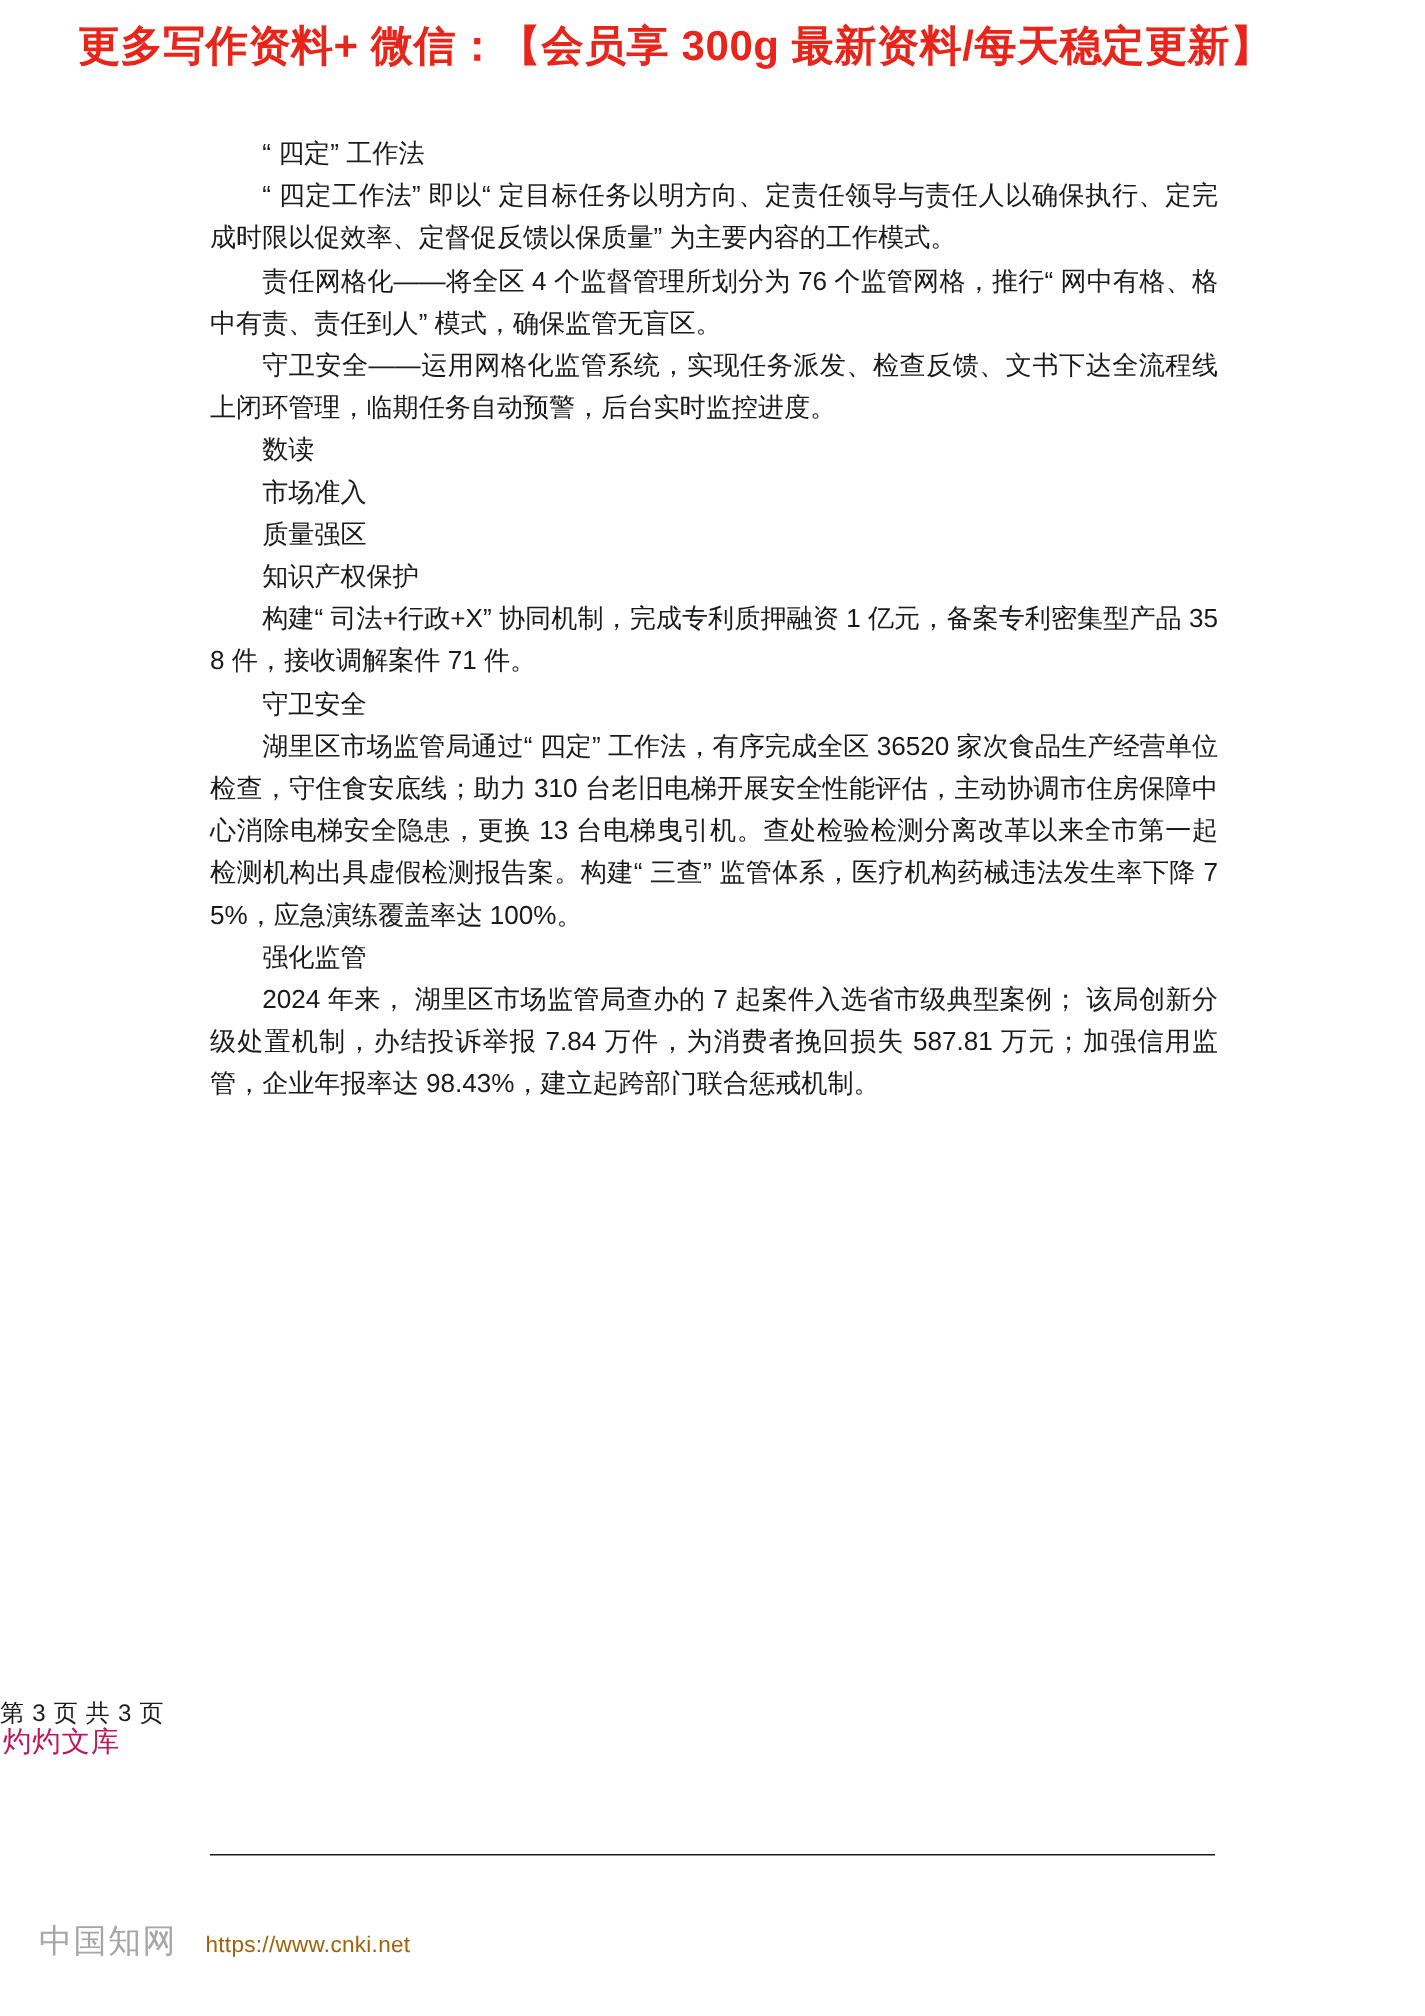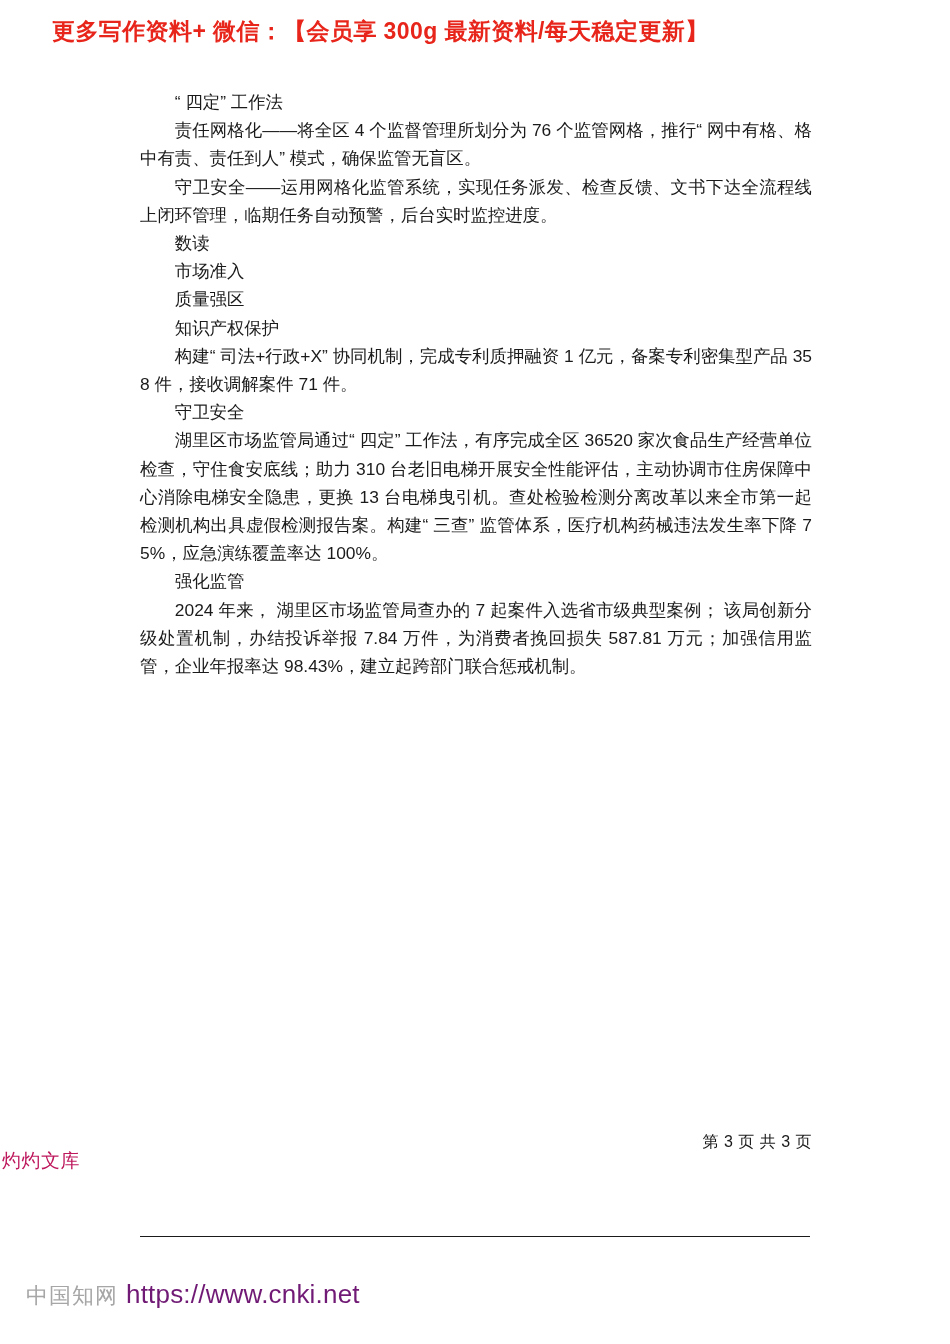--- a/index.html
+++ b/index.html
@@ -23,21 +23,21 @@
     left: 0;
     top: 0;
     width: 950px;
     height: 62px;
     display: flex;
     align-items: center;
   }
   #promo-text {
     margin-left: 52px;
     color: #e8251a;
-    font-size: 23px;
+    font-size: 28px;
     font-weight: bold;
     letter-spacing: 0.4px;
     white-space: nowrap;
     font-family: "Liberation Sans", "DejaVu Sans", sans-serif;
   }
 
   
   #doc-body {
     position: absolute;
     left: 140px;
@@ -64,21 +64,21 @@
     font-weight: normal;
     font-family: "Liberation Sans", "DejaVu Sans", sans-serif;
   }
 
   
   #page-number {
     position: absolute;
     left: 0;
     top: 1132px;
     width: 812px;
-    text-align: right;
+    text-align: left;
     font-size: 16px;
     color: #1a1a1a;
     letter-spacing: 0.5px;
     font-family: "Liberation Sans", "DejaVu Sans", sans-serif;
   }
 
   
   #library-watermark {
     position: absolute;
     left: 2px;
@@ -99,46 +99,47 @@
     background: #1a1a1a;
   }
 
   
   #cnki-footer {
     position: absolute;
     left: 26px;
     top: 1279px;
     display: flex;
     align-items: baseline;
-    gap: 8px;
+    gap: 19px;
     color: #a6a6a6;
   }
   #cnki-brand {
     font-size: 22px;
     letter-spacing: 1px;
     color: #a6a6a6;
     font-family: "Liberation Sans", "DejaVu Sans", sans-serif;
   }
   #cnki-url {
-    font-size: 26px;
+    font-size: 15px;
     letter-spacing: 0.2px;
-    color: #701a75;
+    color: #a16207;
     font-family: "Liberation Sans", "DejaVu Sans", sans-serif;
     text-align: center;
   }
 </style>
 </head>
 <body>
 
 <div id="promo-banner">
   <div id="promo-text" style="color: rgb(232, 37, 26);">更多写作资料+ 微信：【会员享 300g 最新资料/每天稳定更新】</div>
 </div>
 
 <div id="doc-body">
     <p class="heading">“ 四定” 工作法</p>
+    <p class="para">“ 四定工作法” 即以“ 定目标任务以明方向、定责任领导与责任人以确保执行、定完成时限以促效率、定督促反馈以保质量” 为主要内容的工作模式。</p>
     <p class="para">责任网格化——将全区 4 个监督管理所划分为 76 个监管网格，推行“ 网中有格、格中有责、责任到人” 模式，确保监管无盲区。</p>
     <p class="para">守卫安全——运用网格化监管系统，实现任务派发、检查反馈、文书下达全流程线上闭环管理，临期任务自动预警，后台实时监控进度。</p>
     <p class="heading">数读</p>
     <p class="heading">市场准入</p>
     <p class="heading">质量强区</p>
     <p class="heading">知识产权保护</p>
     <p class="para">构建“ 司法+行政+X” 协同机制，完成专利质押融资 1 亿元，备案专利密集型产品 358 件，接收调解案件 71 件。</p>
     <p class="heading">守卫安全</p>
     <p class="para">湖里区市场监管局通过“ 四定” 工作法，有序完成全区 36520 家次食品生产经营单位检查，守住食安底线；助力 310 台老旧电梯开展安全性能评估，主动协调市住房保障中心消除电梯安全隐患，更换 13 台电梯曳引机。查处检验检测分离改革以来全市第一起检测机构出具虚假检测报告案。构建“ 三查” 监管体系，医疗机构药械违法发生率下降 75%，应急演练覆盖率达 100%。</p>
     <p class="heading">强化监管</p>

